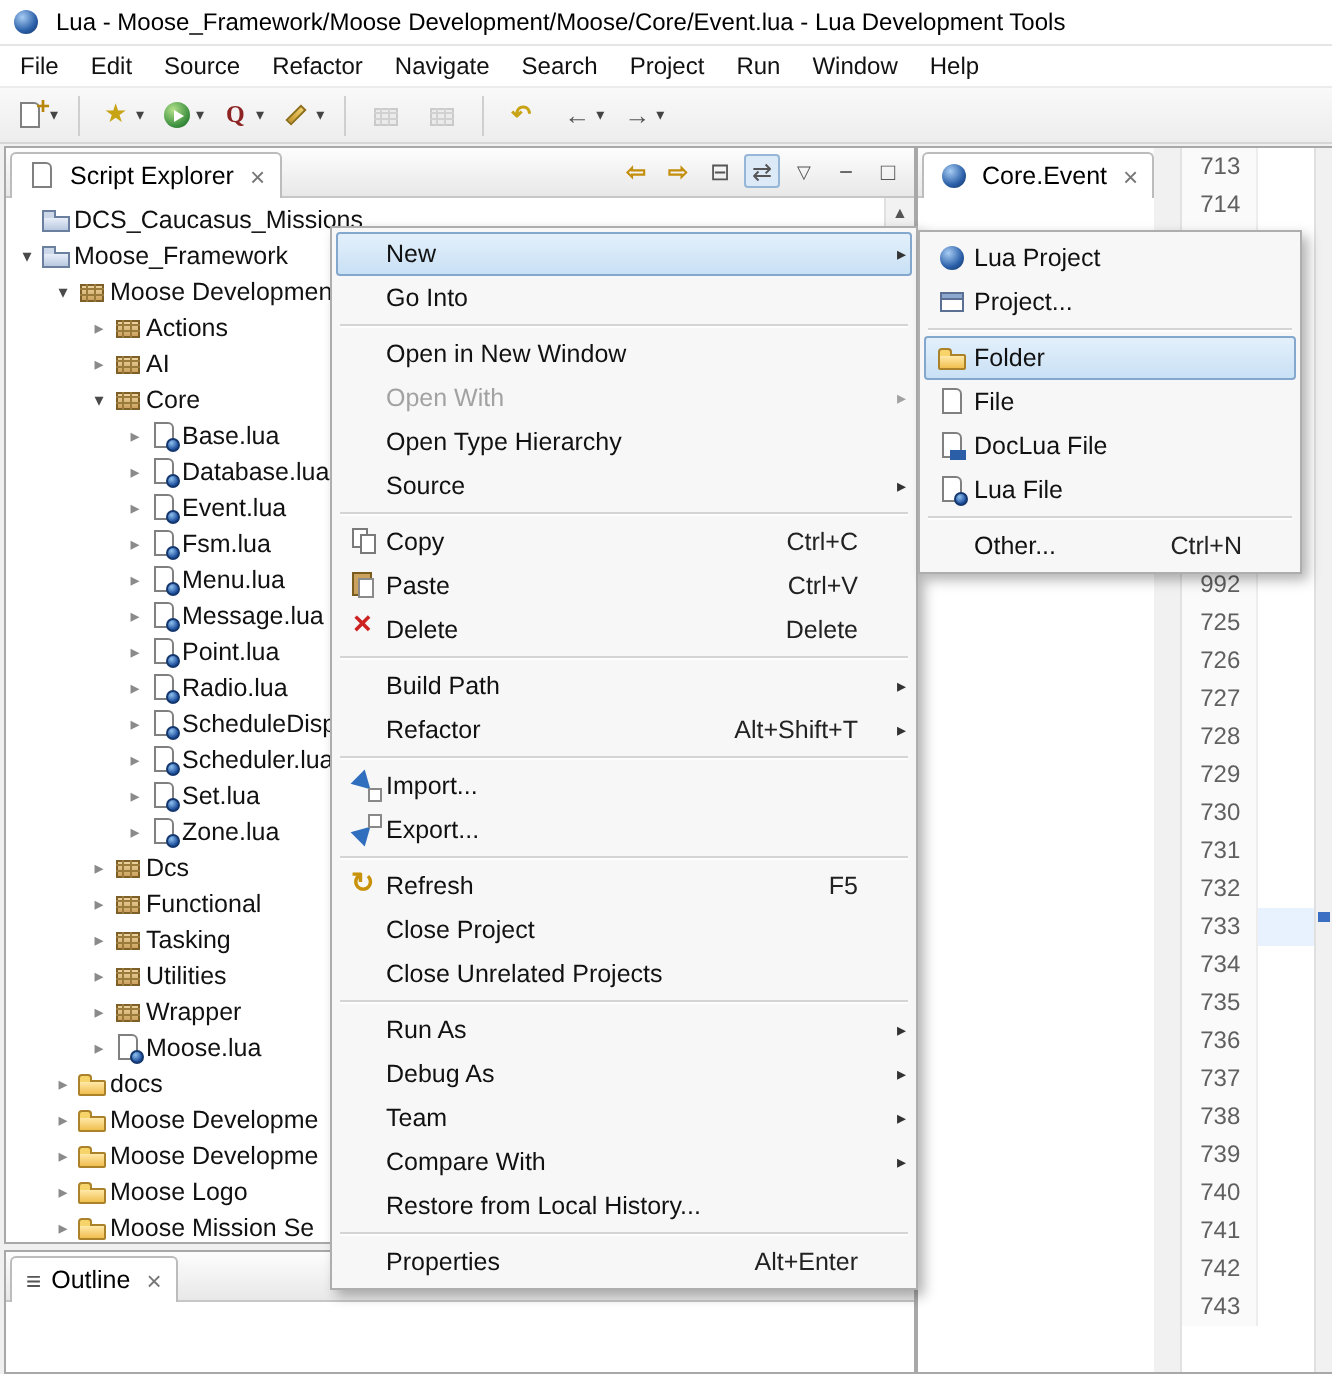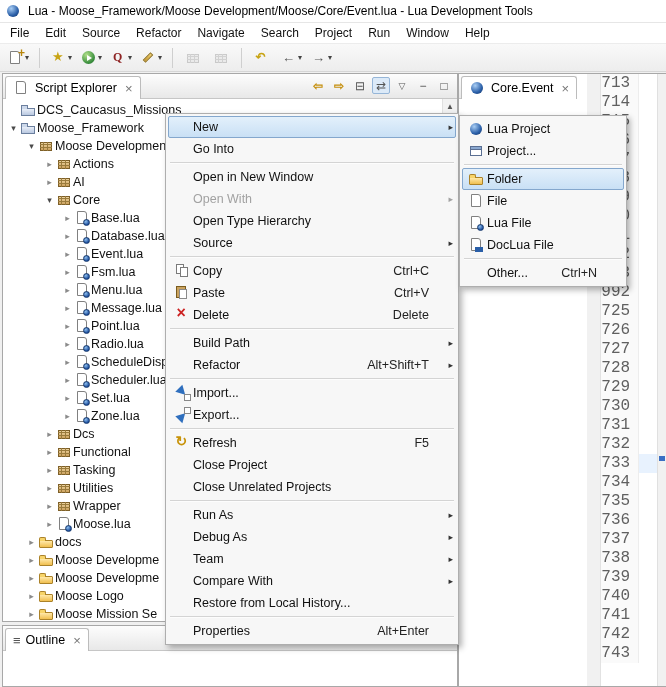--- a/index.html
+++ b/index.html
@@ -40,36 +40,36 @@
   .tarrow.e { color:#4a4a4a; }
   .tlabel { margin-left:0; color:#111; }
   .scroll { position:absolute; top:0; right:0; bottom:0; width:15px; background:#f2f2f2; border-left:1px solid #e0e0e0; z-index:2; }
   .scroll .up, .scroll .dn { position:absolute; left:0; right:0; height:15px; text-align:center; line-height:15px; font-size:8px; color:#555; }
   .scroll .up { top:0; } .scroll .dn { bottom:0; }
   .thumb { position:absolute; left:1px; right:1px; top:16px; height:84px; background:linear-gradient(to right,#ececec,#cdcdcd); border:1px solid #b4b4b4; border-radius:1px; }
 
   
   .editorcol { flex:1; min-width:0; display:flex; flex-direction:row; border:1px solid #a8a8a8; border-right:none; background:#fff; }
   .etabs { height:25px; flex:0 0 25px; background:linear-gradient(#fdfdfd,#e8e8e8); border-bottom:1px solid #c6c6c6; display:flex; align-items:flex-end; }
-  .ebody { flex:1; position:relative; overflow:hidden; background:#fff; font-family:Liberation Mono, monospace; font-size:16px; line-height:19px;margin-left:10px; }
+  .ebody { flex:1; position:relative; overflow:hidden; background:#fff; font-family:Liberation Sans, sans-serif; font-size:12px; line-height:19px; }
   .ruler { position:absolute; left:0; top:0; bottom:0; width:14px; background:#f1f1f1; border-right:1px solid #e2e2e2; z-index:1; }
   .overview { position:absolute; right:0; top:0; bottom:0; width:9px; background:#f1f1f1; border-left:1px solid #e0e0e0; z-index:1; }
   .mark { position:absolute; left:1px; right:1px; height:5px; background:#3a6fc4; }
   .code { position:absolute; left:14px; right:9px; top:0; bottom:0; overflow:hidden; }
   .crow { height:19px; display:flex; }
   .ln { flex:0 0 38px; text-align:right; padding-right:8px; color:#606060; background:#fafafa; border-right:1px solid #ededed; }
   .ctext { flex:1; padding-left:6px; white-space:pre; color:#000; }
   .crow.cur .ctext { background:var(--curline,#e8f2fe); }
   .kw { color:var(--kw,#7f0055); font-weight:bold; }
   .sel { background:var(--selbg,#2a61b8); color:#fff; }
 
   
   .cmenu, .smenu { position:absolute; background:#f7f7f7; border:1px solid #aeaeae; box-shadow:3px 3px 6px rgba(0,0,0,.3); padding:2px; font-size:12.5px; }
   .cmenu { left:165px; top:113px; width:294px; z-index:20; }
-  .smenu { left:459px; top:115px; width:168px; z-index:21; }
+  .smenu { left:459px; top:115px; width:192px; z-index:21; }
   .mi { height:22px; display:flex; align-items:center; padding:0 2px; border:1px solid transparent; border-radius:2px; }
   .mi.hl { background:linear-gradient(#e3f0fb,#c9e0f5); border-color:#84a7cd;justify-content:flex-end; }
   .mi.dis .mlabel, .mi.dis .marr { color:#a2a2a2; }
   .mic { flex:0 0 22px; display:flex; justify-content:center; }
   .mlabel { flex:1; color:#111; white-space:nowrap; }
   .msc { color:#222; margin-right:12px; white-space:nowrap; }
   .marr { flex:0 0 12px; font-size:9px; color:#333; text-align:right; }
   .msep { height:2px; border-top:1px solid #d4d4d4; border-bottom:1px solid #fdfdfd; margin:2px 2px; }
 
   
@@ -674,30 +674,30 @@
       </div>
       <div class="mi">
         <span class="mic">
           <span class="ic ic-page"></span>
         </span>
         <span class="mlabel">File</span>
         <span class="marr"></span>
       </div>
       <div class="mi">
         <span class="mic">
+          <span class="ic ic-doclua"></span>
+        </span>
+        <span class="mlabel">DocLua File</span>
+        <span class="marr"></span>
+      </div>
+      <div class="mi">
+        <span class="mic">
           <span class="ic ic-lua"></span>
         </span>
         <span class="mlabel">Lua File</span>
-        <span class="marr"></span>
-      </div>
-      <div class="mi">
-        <span class="mic">
-          <span class="ic ic-doclua"></span>
-        </span>
-        <span class="mlabel">DocLua File</span>
         <span class="marr"></span>
       </div>
       <div class="msep"></div>
       <div class="mi">
         <span class="mic"></span>
         <span class="mlabel">Other...</span>
         <span class="msc">Ctrl+N</span>
         <span class="marr"></span>
       </div>
     </div>

